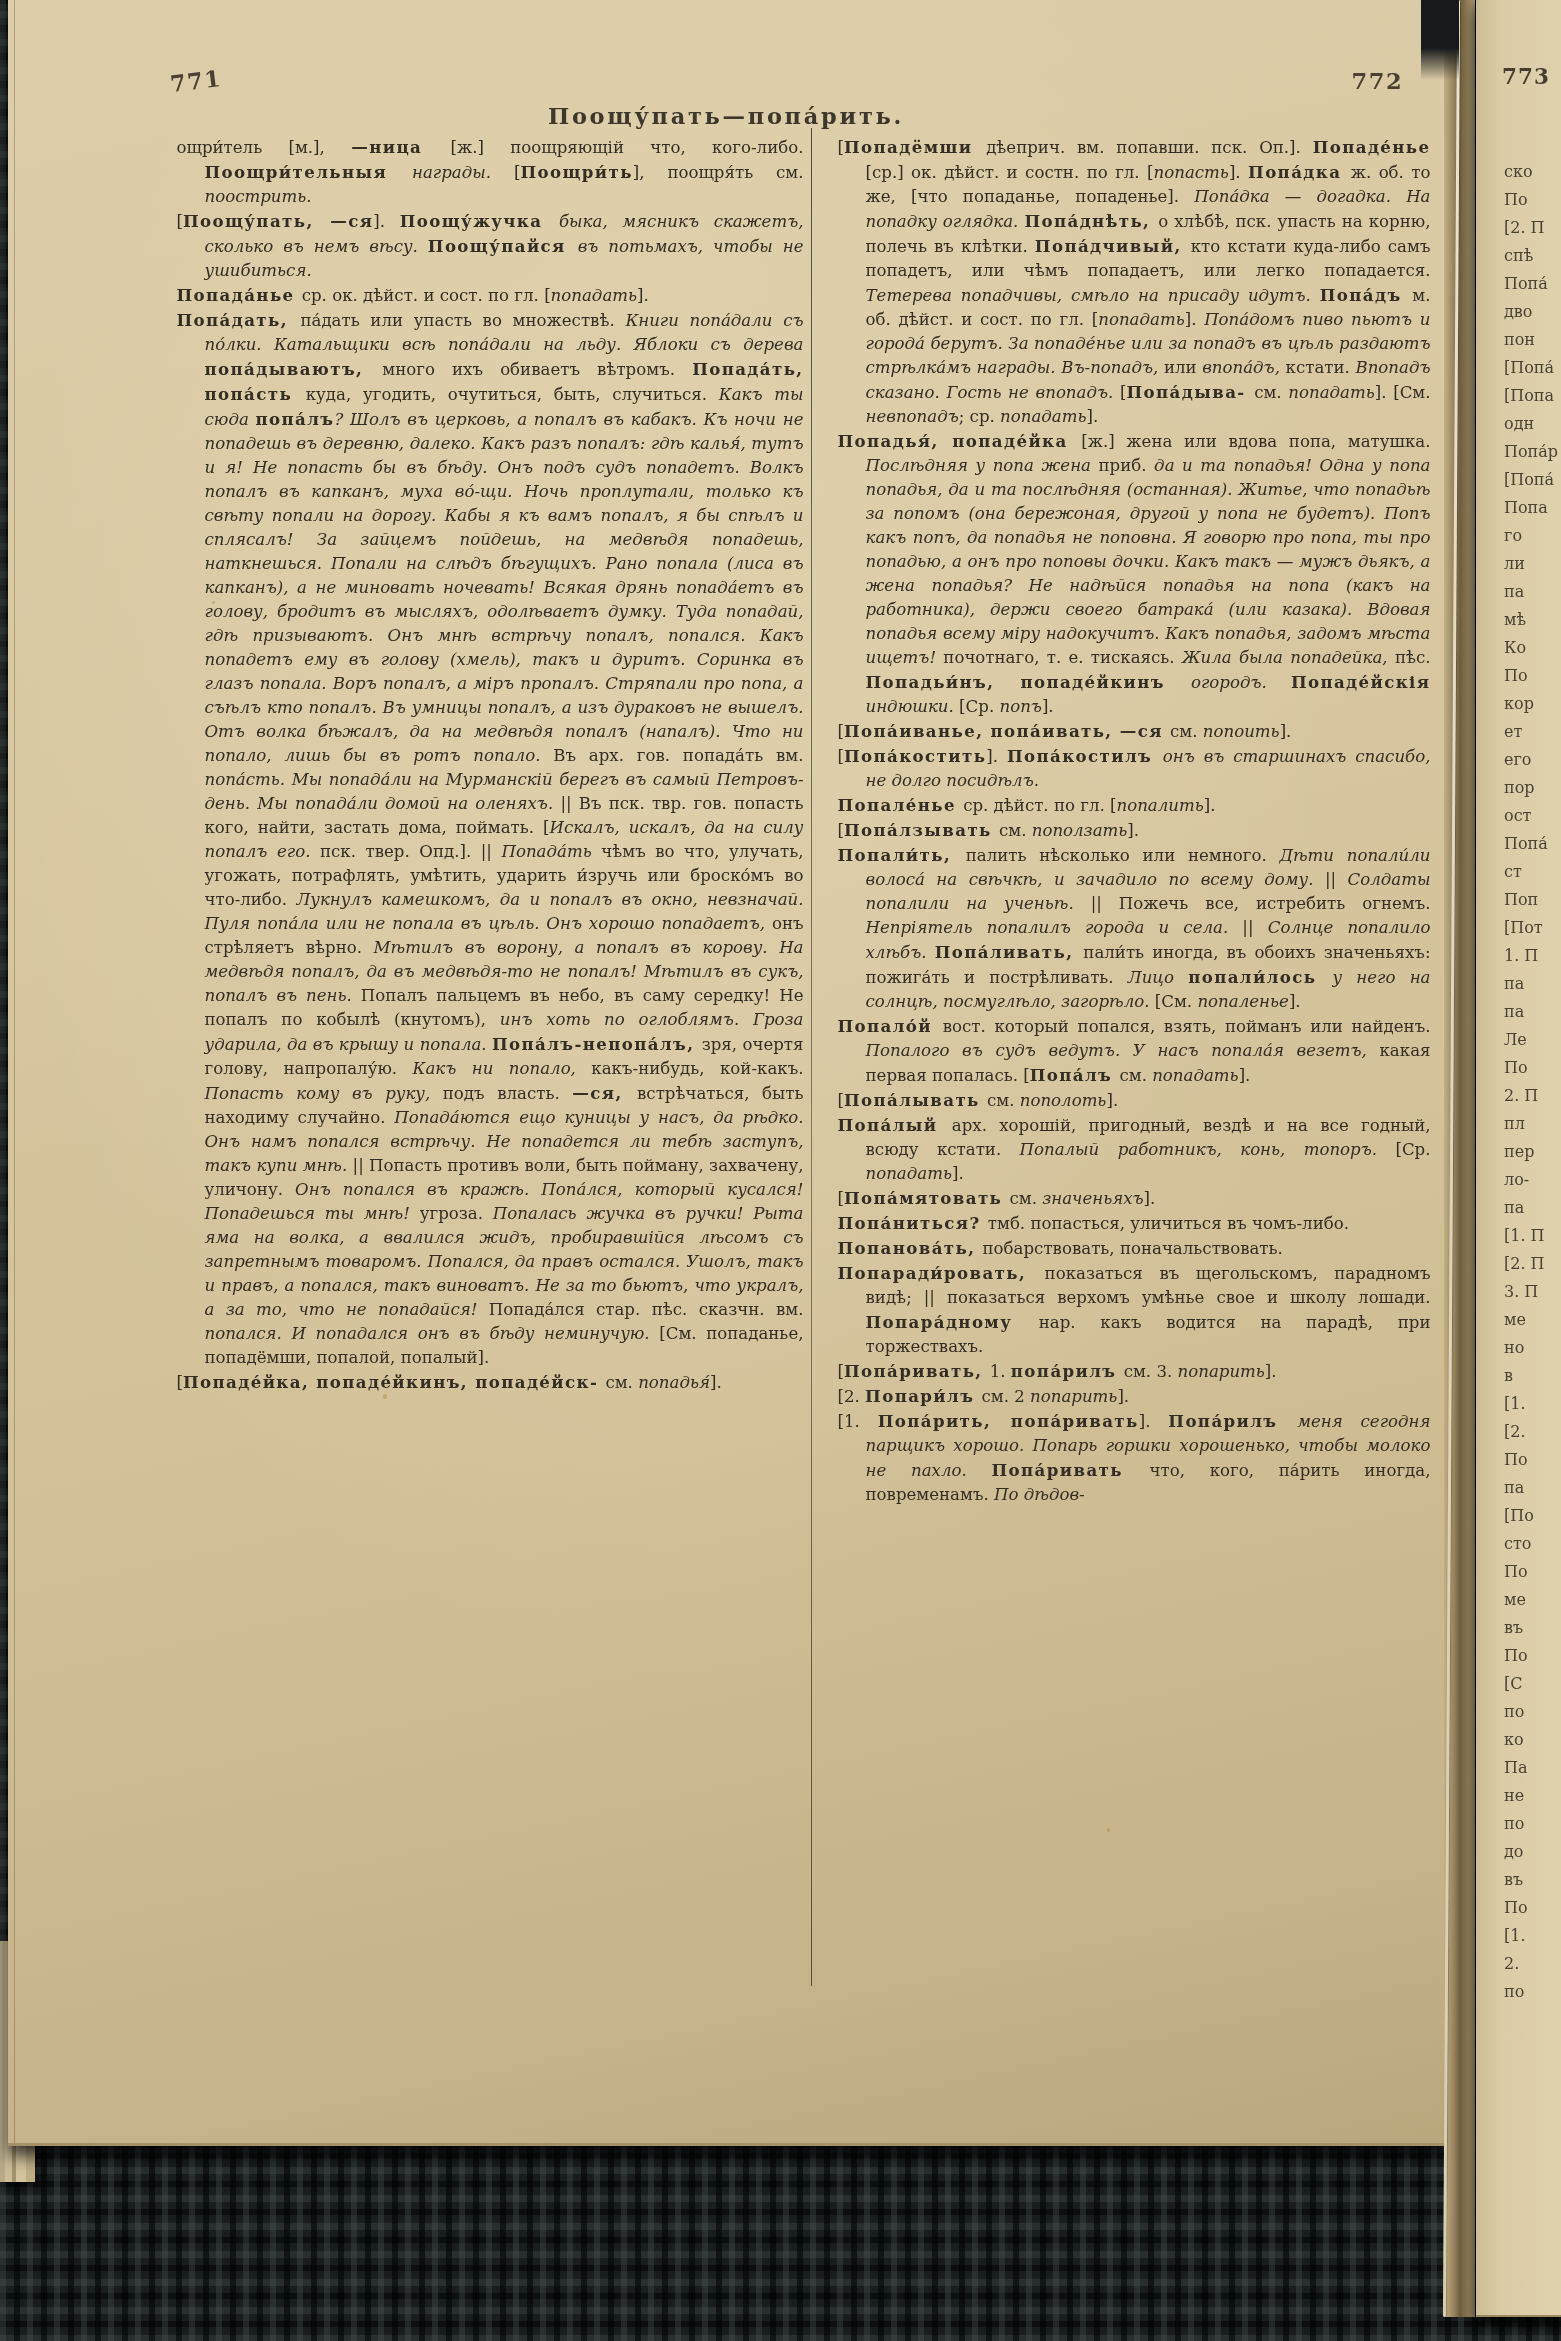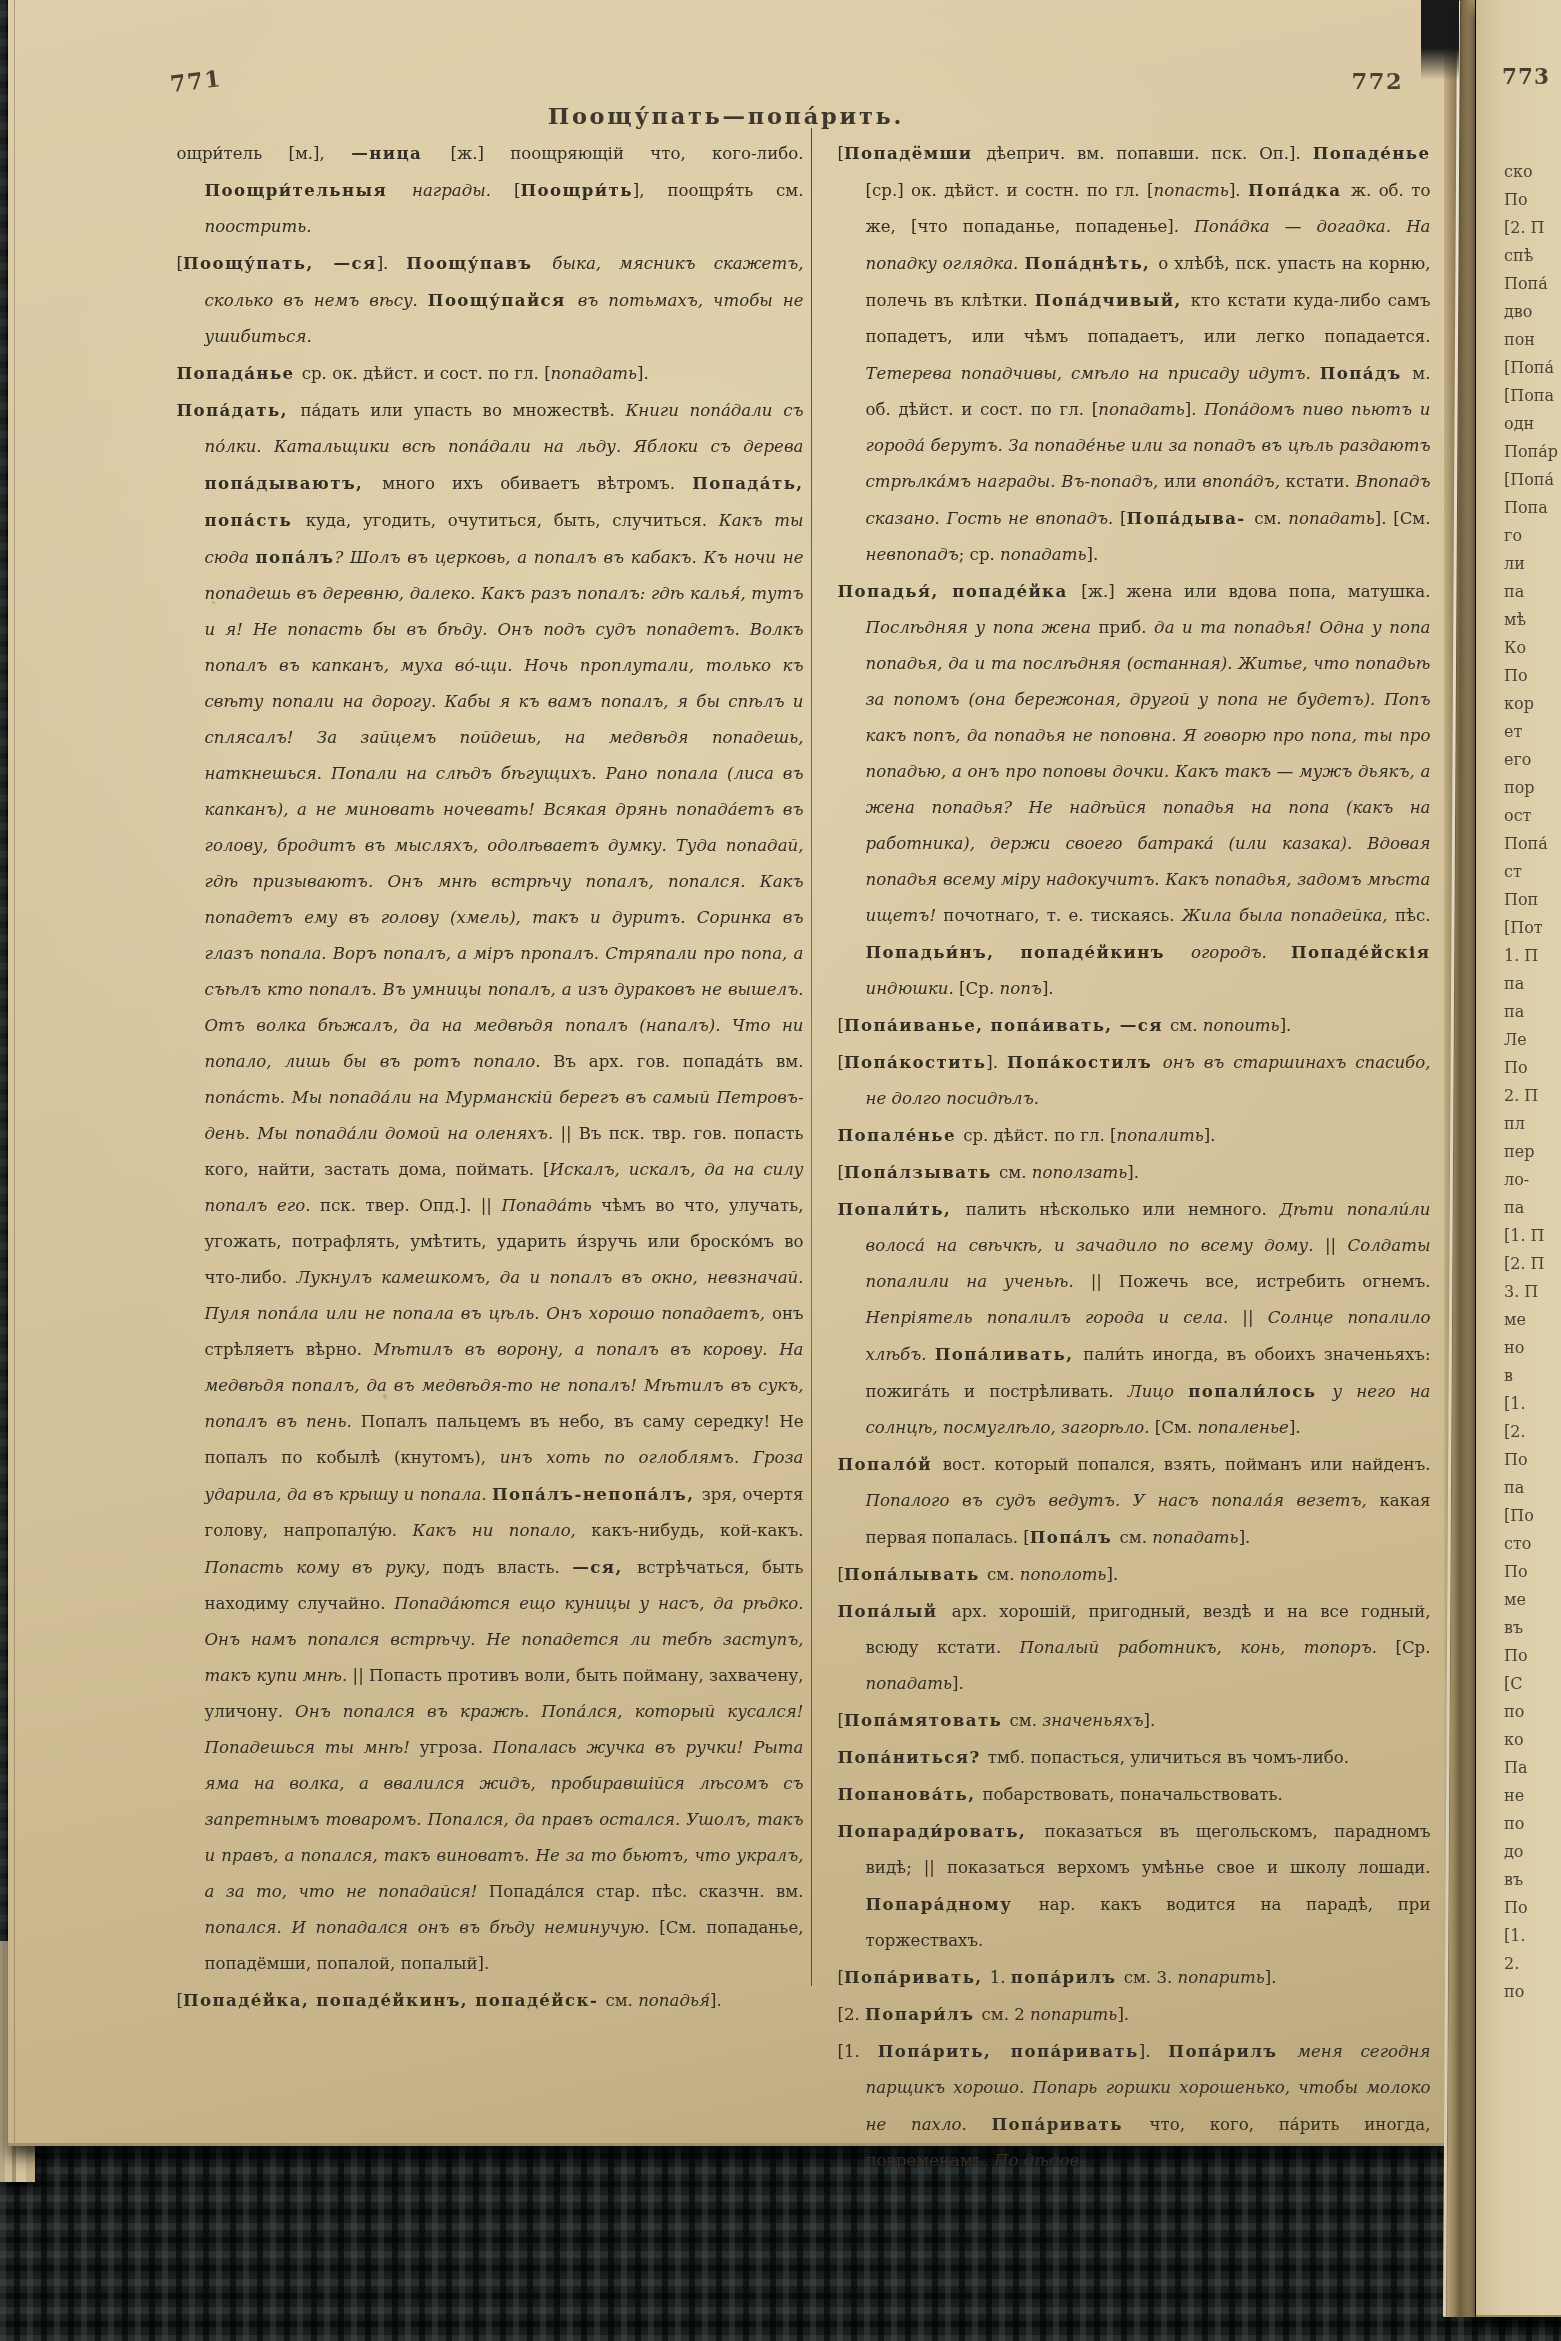--- a/index.html
+++ b/index.html
@@ -76,21 +76,21 @@
     font-size:22.5px;font-weight:700;color:#3e372b;letter-spacing:2.7px;margin-top:34px;
   }
   
   .divider{
     position:absolute;left:803px;top:128px;width:1.6px;height:1858px;
     background:linear-gradient(180deg,rgba(58,52,40,.85) 0,rgba(58,52,40,.55) 55%,rgba(58,52,40,.8) 100%);
   }
   
   .col{
     position:absolute;top:135px;color:#332d23;
-    font-size:16.6px;line-height:36px;text-align:justify;
+    font-size:16.6px;line-height:24px;text-align:justify;
   }
   #col-left{left:169px;width:627px;}
   #col-right{left:830px;width:593px;}
   .entry{margin:0;text-indent:-28px;padding-left:28px;}
   .s-b{font-weight:700;letter-spacing:1.4px;}
   .s-i{font-style:italic;}
   .s-n{}
   
   .speck{position:absolute;border-radius:50%;background:#b08c4e;opacity:.5;}
 </style>
@@ -102,21 +102,21 @@
 
 <div class="page-main">
   <div class="page-number" id="pgnum-left">771</div>
   <div class="running-title">Поощу́пать—попа́рить.</div>
   <div class="page-number" id="pgnum-right">772</div>
 
   <div class="divider"></div>
 
   <div class="col" id="col-left">
       <p class="entry"><span class="s-n">ощри́тель [м.], </span><span class="s-b">—ница </span><span class="s-n">[ж.] поощряющій что, кого-либо. </span><span class="s-b">Поощри́тельныя </span><span class="s-i">награды. </span><span class="s-n">[</span><span class="s-b">Поощри́ть</span><span class="s-n">], поощря́ть см. </span><span class="s-i">поострить.</span></p>
-      <p class="entry"><span class="s-n">[</span><span class="s-b">Поощу́пать, —ся</span><span class="s-n">]. </span><span class="s-b">Поощу́павъ </span><span class="s-i">быка, мясникъ скажетъ, сколько въ немъ вѣсу. </span><span class="s-b">Поощу́пайся </span><span class="s-i">въ потьмахъ, чтобы не ушибиться.</span></p>
+      <p class="entry"><span class="s-n">[</span><span class="s-b">Поощу́пать, —ся</span><span class="s-n">]. </span><span class="s-b">Поощу́жучка </span><span class="s-i">быка, мясникъ скажетъ, сколько въ немъ вѣсу. </span><span class="s-b">Поощу́пайся </span><span class="s-i">въ потьмахъ, чтобы не ушибиться.</span></p>
       <p class="entry"><span class="s-b">Попада́нье </span><span class="s-n">ср. ок. дѣйст. и сост. по гл. [</span><span class="s-i">попадать</span><span class="s-n">].</span></p>
       <p class="entry"><span class="s-b">Попа́дать, </span><span class="s-n">па́дать или упасть во множествѣ. </span><span class="s-i">Книги попа́дали съ по́лки. Катальщики всѣ попа́дали на льду. Яблоки съ дерева </span><span class="s-b">попа́дываютъ, </span><span class="s-n">много ихъ обиваетъ вѣтромъ. </span><span class="s-b">Попада́ть, попа́сть </span><span class="s-n">куда, угодить, очутиться, быть, случиться. </span><span class="s-i">Какъ ты сюда </span><span class="s-b">попа́лъ</span><span class="s-i">? Шолъ въ церковь, а попалъ въ кабакъ. Къ ночи не попадешь въ деревню, далеко. Какъ разъ попалъ: гдѣ калья́, тутъ и я! Не попасть бы въ бѣду. Онъ подъ судъ попадетъ. Волкъ попалъ въ капканъ, муха во́-щи. Ночь проплутали, только къ свѣту попали на дорогу. Кабы я къ вамъ попалъ, я бы спѣлъ и сплясалъ! За зайцемъ пойдешь, на медвѣдя попадешь, наткнешься. Попали на слѣдъ бѣгущихъ. Рано попала (лиса въ капканъ), а не миновать ночевать! Всякая дрянь попада́етъ въ голову, бродитъ въ мысляхъ, одолѣваетъ думку. Туда попадай, гдѣ призываютъ. Онъ мнѣ встрѣчу попалъ, попался. Какъ попадетъ ему въ голову (хмель), такъ и дуритъ. Соринка въ глазъ попала. Воръ попалъ, а міръ пропалъ. Стряпали про попа, а съѣлъ кто попалъ. Въ умницы попалъ, а изъ дураковъ не вышелъ. Отъ волка бѣжалъ, да на медвѣдя попалъ (напалъ). Что ни попало, лишь бы въ ротъ попало. </span><span class="s-n">Въ арх. гов. попада́ть вм. </span><span class="s-i">попа́сть. Мы попада́ли на Мурманскій берегъ въ самый Петровъ-день. Мы попада́ли домой на оленяхъ. </span><span class="s-n">|| Въ пск. твр. гов. попасть кого, найти, застать дома, поймать. [</span><span class="s-i">Искалъ, искалъ, да на силу попалъ его. </span><span class="s-n">пск. твер. Опд.]. || </span><span class="s-i">Попада́ть </span><span class="s-n">чѣмъ во что, улучать, угожать, потрафлять, умѣтить, ударить и́зручь или броско́мъ во что-либо. </span><span class="s-i">Лукнулъ камешкомъ, да и попалъ въ окно, невзначай. Пуля попа́ла или не попала въ цѣль. Онъ хорошо попадаетъ, </span><span class="s-n">онъ стрѣляетъ вѣрно. </span><span class="s-i">Мѣтилъ въ ворону, а попалъ въ корову. На медвѣдя попалъ, да въ медвѣдя-то не попалъ! Мѣтилъ въ сукъ, попалъ въ пень. </span><span class="s-n">Попалъ пальцемъ въ небо, въ саму середку! Не попалъ по кобылѣ (кнутомъ), </span><span class="s-i">инъ хоть по оглоблямъ. Гроза ударила, да въ крышу и попала. </span><span class="s-b">Попа́лъ-непопа́лъ, </span><span class="s-n">зря, очертя голову, напропалу́ю. </span><span class="s-i">Какъ ни попало, </span><span class="s-n">какъ-нибудь, кой-какъ. </span><span class="s-i">Попасть кому въ руку, </span><span class="s-n">подъ власть. </span><span class="s-b">—ся, </span><span class="s-n">встрѣчаться, быть находиму случайно. </span><span class="s-i">Попада́ются ещо куницы у насъ, да рѣдко. Онъ намъ попался встрѣчу. Не попадется ли тебѣ заступъ, такъ купи мнѣ. </span><span class="s-n">|| Попасть противъ воли, быть пойману, захвачену, уличону. </span><span class="s-i">Онъ попался въ кражѣ. Попа́лся, который кусался! Попадешься ты мнѣ! </span><span class="s-n">угроза. </span><span class="s-i">Попалась жучка въ ручки! Рыта яма на волка, а ввалился жидъ, пробиравшійся лѣсомъ съ запретнымъ товаромъ. Попался, да правъ остался. Ушолъ, такъ и правъ, а попался, такъ виноватъ. Не за то бьютъ, что укралъ, а за то, что не попадайся! </span><span class="s-n">Попада́лся стар. пѣс. сказчн. вм. </span><span class="s-i">попался. И попадался онъ въ бѣду неминучую. </span><span class="s-n">[См. попаданье, попадёмши, попалой, попалый].</span></p>
       <p class="entry"><span class="s-n">[</span><span class="s-b">Попаде́йка, попаде́йкинъ, попаде́йск- </span><span class="s-n">см. </span><span class="s-i">попадья́</span><span class="s-n">].</span></p>
     </div>
   <div class="col" id="col-right">
       <p class="entry"><span class="s-n">[</span><span class="s-b">Попадёмши </span><span class="s-n">дѣеприч. вм. попавши. пск. Оп.]. </span><span class="s-b">Попаде́нье </span><span class="s-n">[ср.] ок. дѣйст. и состн. по гл. [</span><span class="s-i">попасть</span><span class="s-n">]. </span><span class="s-b">Попа́дка </span><span class="s-n">ж. об. то же, [что попаданье, попаденье]. </span><span class="s-i">Попа́дка — догадка. На попадку оглядка. </span><span class="s-b">Попа́днѣть, </span><span class="s-n">о хлѣбѣ, пск. упасть на корню, полечь въ клѣтки. </span><span class="s-b">Попа́дчивый, </span><span class="s-n">кто кстати куда-либо самъ попадетъ, или чѣмъ попадаетъ, или легко попадается. </span><span class="s-i">Тетерева попадчивы, смѣло на присаду идутъ. </span><span class="s-b">Попа́дъ </span><span class="s-n">м. об. дѣйст. и сост. по гл. [</span><span class="s-i">попадать</span><span class="s-n">]. </span><span class="s-i">Попа́домъ пиво пьютъ и города́ берутъ. За попаде́нье или за попадъ въ цѣль раздаютъ стрѣлка́мъ награды. Въ-попадъ, </span><span class="s-n">или </span><span class="s-i">впопа́дъ, </span><span class="s-n">кстати. </span><span class="s-i">Впопадъ сказано. Гость не впопадъ. </span><span class="s-n">[</span><span class="s-b">Попа́дыва- </span><span class="s-n">см. </span><span class="s-i">попадать</span><span class="s-n">]. [См. </span><span class="s-i">невпопадъ</span><span class="s-n">; ср. </span><span class="s-i">попадать</span><span class="s-n">].</span></p>
       <p class="entry"><span class="s-b">Попадья́, попаде́йка </span><span class="s-n">[ж.] жена или вдова попа, матушка. </span><span class="s-i">Послѣдняя у попа жена </span><span class="s-n">приб. </span><span class="s-i">да и та попадья! Одна у попа попадья, да и та послѣдняя (останная). Житье, что попадьѣ за попомъ (она бережоная, другой у попа не будетъ). Попъ какъ попъ, да попадья не поповна. Я говорю про попа, ты про попадью, а онъ про поповы дочки. Какъ такъ — мужъ дьякъ, а жена попадья? Не надѣйся попадья на попа (какъ на работника), держи своего батрака́ (или казака). Вдовая попадья всему міру надокучитъ. Какъ попадья, задомъ мѣста ищетъ! </span><span class="s-n">почотнаго, т. е. тискаясь. </span><span class="s-i">Жила была попадейка, </span><span class="s-n">пѣс. </span><span class="s-b">Попадьи́нъ, попаде́йкинъ </span><span class="s-i">огородъ. </span><span class="s-b">Попаде́йскія </span><span class="s-i">индюшки. </span><span class="s-n">[Ср. </span><span class="s-i">попъ</span><span class="s-n">].</span></p>
       <p class="entry"><span class="s-n">[</span><span class="s-b">Попа́иванье, попа́ивать, —ся </span><span class="s-n">см. </span><span class="s-i">попоить</span><span class="s-n">].</span></p>
       <p class="entry"><span class="s-n">[</span><span class="s-b">Попа́костить</span><span class="s-n">]. </span><span class="s-b">Попа́костилъ </span><span class="s-i">онъ въ старшинахъ спасибо, не долго посидѣлъ.</span></p>
       <p class="entry"><span class="s-b">Попале́нье </span><span class="s-n">ср. дѣйст. по гл. [</span><span class="s-i">попалить</span><span class="s-n">].</span></p>

